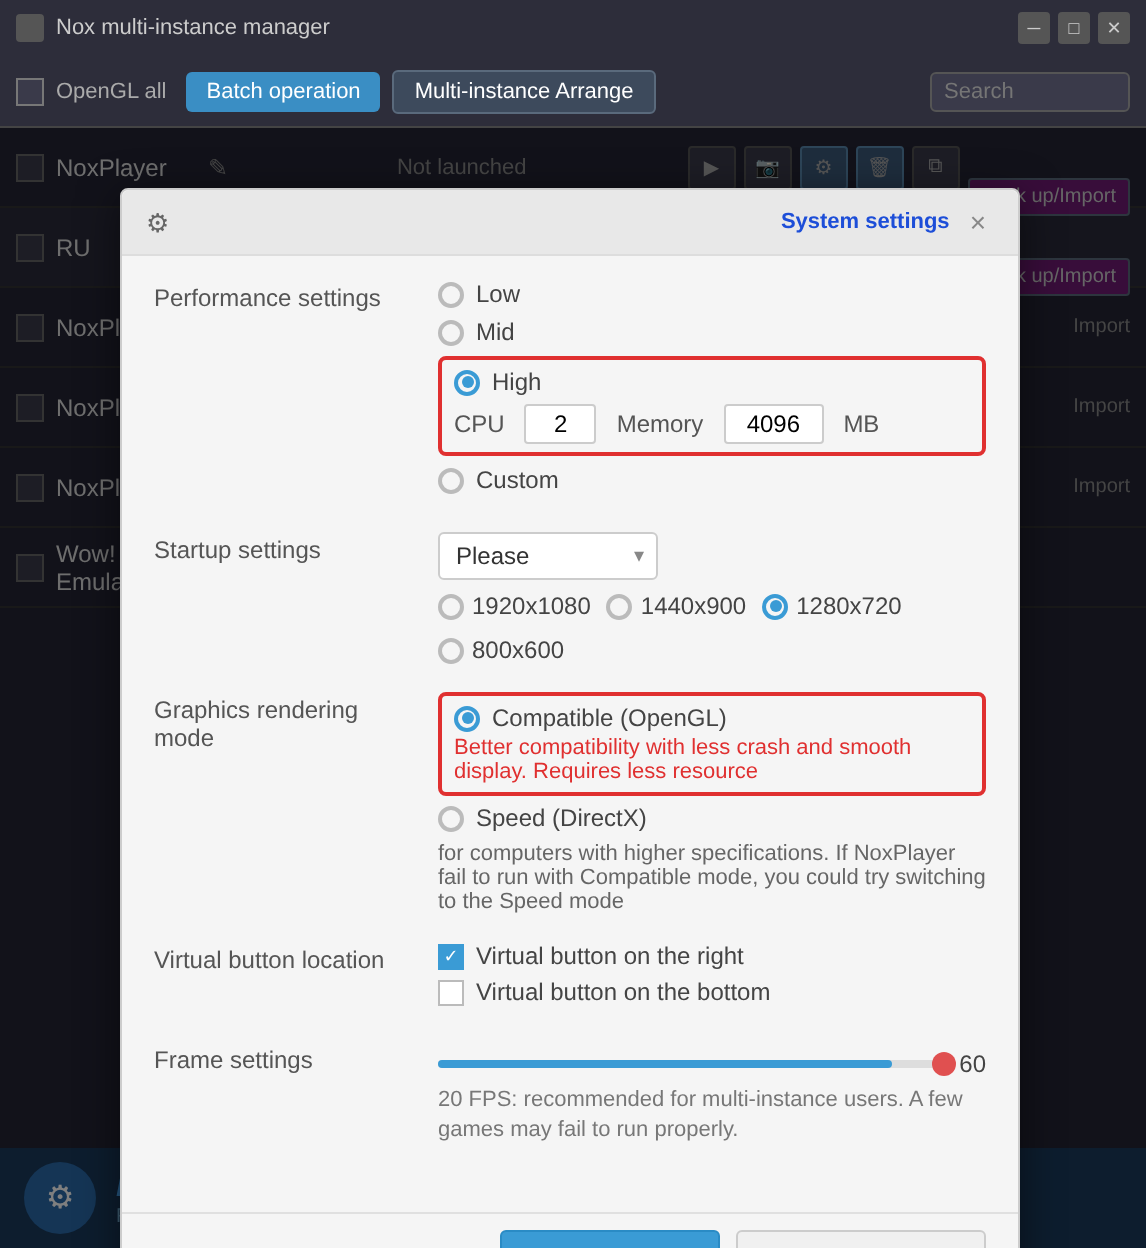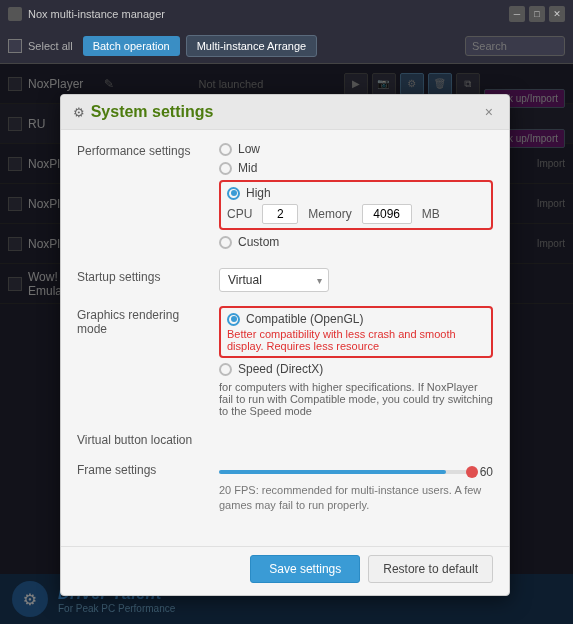--- a/index.html
+++ b/index.html
@@ -186,24 +186,25 @@
       align-items: center;
       gap: 6px;
       border-bottom: 1px solid #ddd;
       border-radius: 4px 4px 0 0;
     }
     .modal-header-icon {
       color: #666;
       font-size: 13px;
     }
     .modal-header-title {
-      font-size: 16px;
-      color: #4d7c0f;
+      font-size: 11px;
+      color: #1d4ed8;
       font-weight: 600;
       flex: 1;
+      text-align: right;
     }
     .modal-close {
       color: #888;
       cursor: pointer;
       font-size: 14px;
       padding: 0 4px;
     }
     .modal-body {
       padding: 12px 16px;
       overflow-y: auto;
@@ -502,21 +503,21 @@
   <span class="title-bar-title">Nox multi-instance manager</span>
   <div class="title-bar-controls">
     <div class="title-btn">─</div>
     <div class="title-btn">□</div>
     <div class="title-btn">✕</div>
   </div>
 </div>
 
 <div class="toolbar">
   <div class="toolbar-checkbox"></div>
-  <span class="toolbar-label">Select all</span>
+  <span class="toolbar-label">OpenGL all</span>
   <button class="toolbar-btn">Batch operation</button>
   <button class="toolbar-btn secondary">Multi-instance Arrange</button>
   <input class="toolbar-search" placeholder="Search" style="">
 </div>
 
 <div class="main-content">
 
   <div class="player-row">
     <div class="player-checkbox"></div>
     <span class="player-name">NoxPlayer</span>
@@ -608,22 +609,40 @@
             <div class="radio-circle"></div>
             <span class="radio-label">Custom</span>
           </div>
         </div>
       </div>
 
       <div class="setting-row">
         <div class="setting-label">Startup settings</div>
         <div class="setting-content">
           <div class="dropdown-select" style="position:relative;display:inline-flex;width:110px;">
-            <span>Virtual</span>
+            <span>Please</span>
             <span class="dropdown-arrow">▾</span>
+          </div>
+          <div class="resolution-group">
+            <div class="res-option">
+              <div class="radio-circle"></div>
+              <span class="radio-label">1920x1080</span>
+            </div>
+            <div class="res-option">
+              <div class="radio-circle"></div>
+              <span class="radio-label">1440x900</span>
+            </div>
+            <div class="res-option">
+              <div class="radio-circle active"></div>
+              <span class="radio-label">1280x720</span>
+            </div>
+            <div class="res-option">
+              <div class="radio-circle"></div>
+              <span class="radio-label">800x600</span>
+            </div>
           </div>
         </div>
       </div>
 
       <div class="setting-row">
         <div class="setting-label">Graphics rendering mode</div>
         <div class="setting-content">
 
           <div class="graphics-box">
             <div class="radio-option" style="margin-bottom:2px;">
@@ -636,20 +655,30 @@
           <div class="radio-option">
             <div class="radio-circle"></div>
             <span class="radio-label">Speed (DirectX)</span>
           </div>
           <div class="vt-text" style="margin-top:2px;">for computers with higher specifications. If NoxPlayer fail to run with Compatible mode, you could try switching to the Speed mode</div>
         </div>
       </div>
 
       <div class="setting-row">
         <div class="setting-label">Virtual button location</div>
+        <div class="setting-content">
+          <div class="checkbox-item">
+            <div class="checkbox-sq checked"></div>
+            <span class="checkbox-label">Virtual button on the right</span>
+          </div>
+          <div class="checkbox-item">
+            <div class="checkbox-sq"></div>
+            <span class="checkbox-label">Virtual button on the bottom</span>
+          </div>
+        </div>
       </div>
 
       <div class="setting-row">
         <div class="setting-label">Frame settings</div>
         <div class="setting-content">
           <div class="slider-row">
             <div class="slider-track">
               <div class="slider-fill">
                 <div class="slider-thumb"></div>
               </div>

